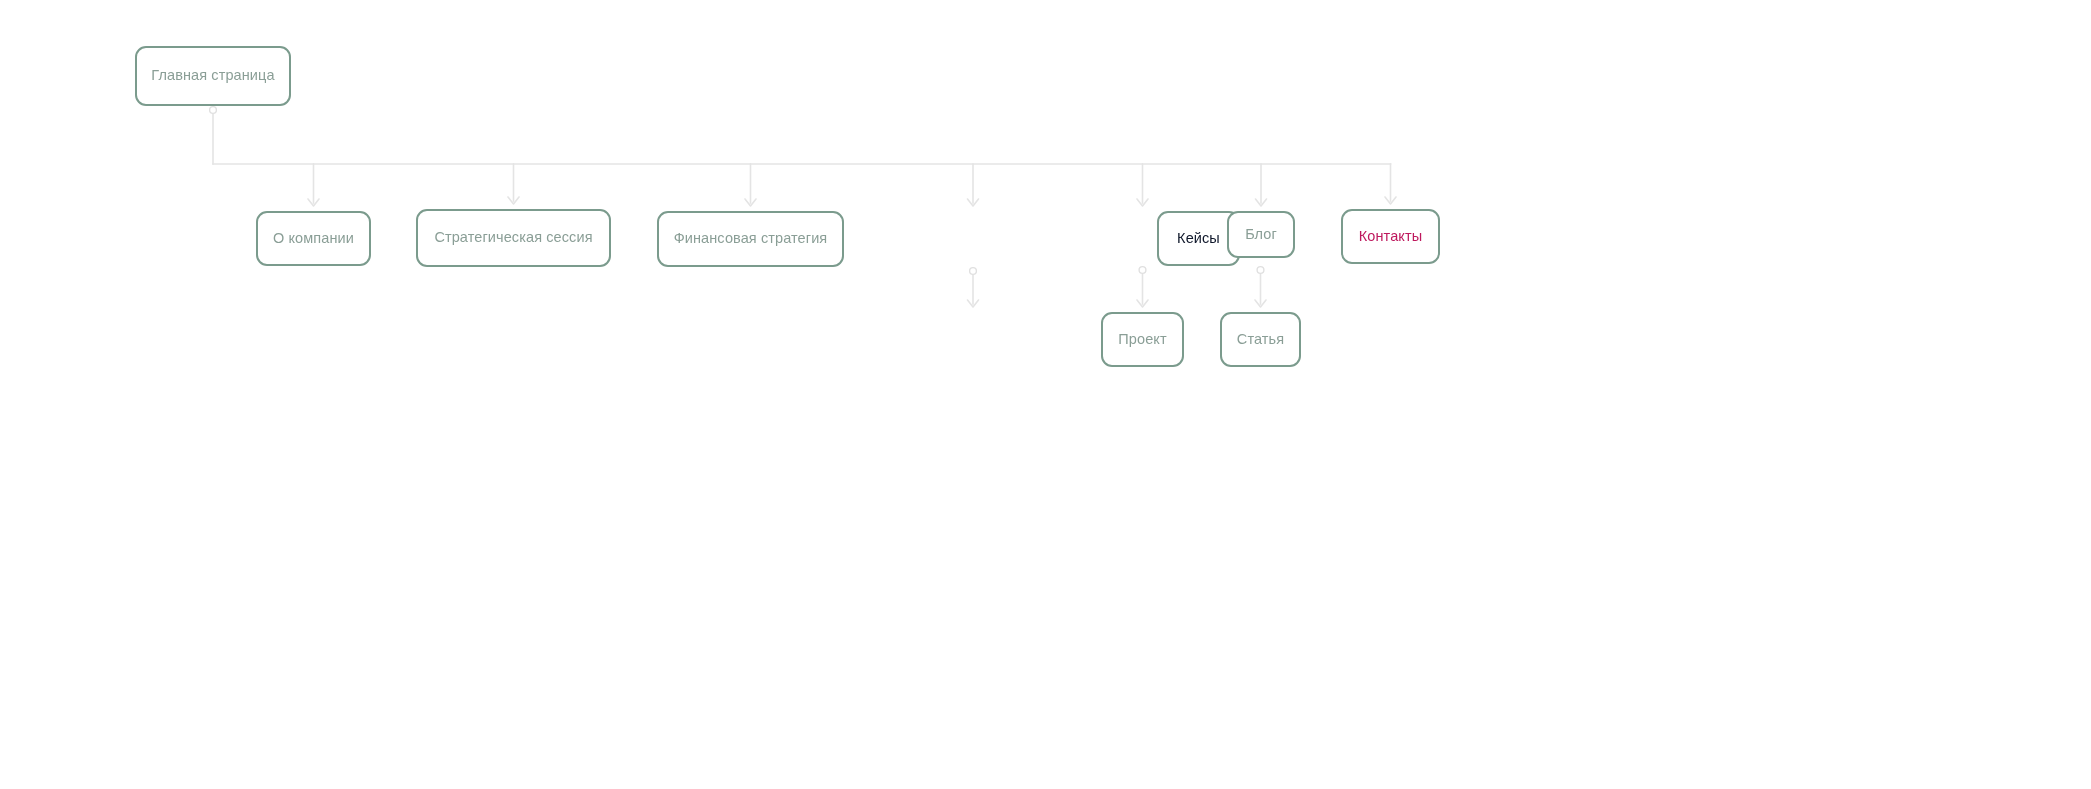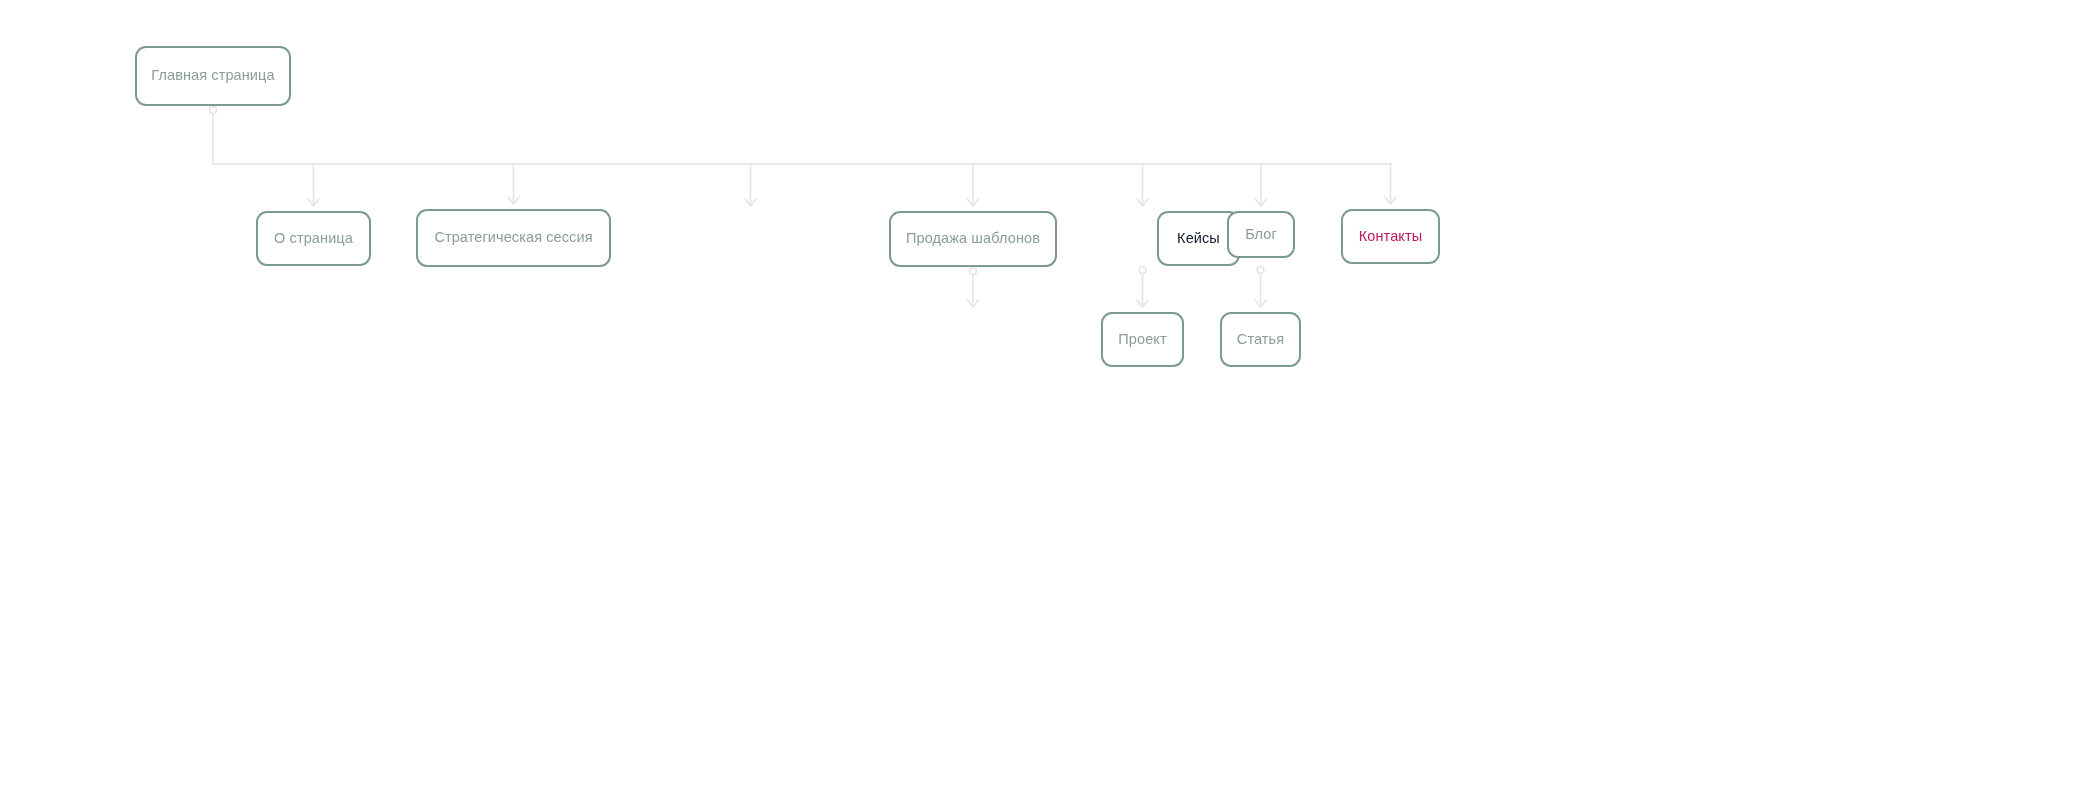--- a/index.html
+++ b/index.html
@@ -77,27 +77,27 @@
       <circle cx="1142.5" cy="270" r="3.4" fill="#ffffff" stroke="#e0e0e0" stroke-width="1.4"></circle>
       <path d="M 1137 300 L 1142.5 307 L 1148 300" fill="none" stroke="#e4e4e4" stroke-width="1.6" stroke-linecap="round" stroke-linejoin="round"></path>
       <path d="M 1260.5 270 L 1260.5 304" fill="none" stroke="#e4e4e4" stroke-width="1.6" stroke-linecap="square"></path>
       <circle cx="1260.5" cy="270" r="3.4" fill="#ffffff" stroke="#e0e0e0" stroke-width="1.4"></circle>
       <path d="M 1255 300 L 1260.5 307 L 1266 300" fill="none" stroke="#e4e4e4" stroke-width="1.6" stroke-linecap="round" stroke-linejoin="round"></path>
     </svg>
 <div class="node" style="left: 135px; top: 46px; width: 156px; height: 60px; border-color: rgb(123, 155, 141); background: rgb(255, 255, 255); color: rgb(138, 158, 150);">
       <span class="node-label">Главная страница</span>
     </div>
     <div class="node" style="left: 256px; top: 211px; width: 115px; height: 55px; border-color: rgb(123, 155, 141); background: rgb(255, 255, 255); color: rgb(138, 158, 150);">
-      <span class="node-label">О страница</span>
+      <span class="node-label">О компании</span>
     </div>
     <div class="node" style="left: 416px; top: 209px; width: 195px; height: 58px; border-color: rgb(123, 155, 141); background: rgb(255, 255, 255); color: rgb(138, 158, 150); text-align: right;">
       <span class="node-label">Стратегическая сессия</span>
     </div>
-    <div class="node" style="left: 889px; top: 211px; width: 168px; height: 56px; border-color: rgb(123, 155, 141); background: rgb(255, 255, 255); color: rgb(138, 158, 150);">
-      <span class="node-label">Продажа шаблонов</span>
+    <div class="node" style="left: 657px; top: 211px; width: 187px; height: 56px; border-color: rgb(123, 155, 141); background: rgb(255, 255, 255); color: rgb(138, 158, 150);">
+      <span class="node-label">Финансовая стратегия</span>
     </div>
     <div class="node" style="left: 1157px; top: 211px; width: 83px; height: 55px; border-color: rgb(123, 155, 141); background: rgb(255, 255, 255); color: #0f172a;">
       <span class="node-label">Кейсы</span>
     </div>
     <div class="node" style="left: 1227px; top: 211px; width: 68px; height: 47px; border-color: rgb(123, 155, 141); background: rgb(255, 255, 255); color: rgb(138, 158, 150);">
       <span class="node-label">Блог</span>
     </div>
     <div class="node" style="left: 1341px; top: 209px; width: 99px; height: 55px; border-color: rgb(123, 155, 141); background: rgb(255, 255, 255); color: #be185d;">
       <span class="node-label">Контакты</span>
     </div>

